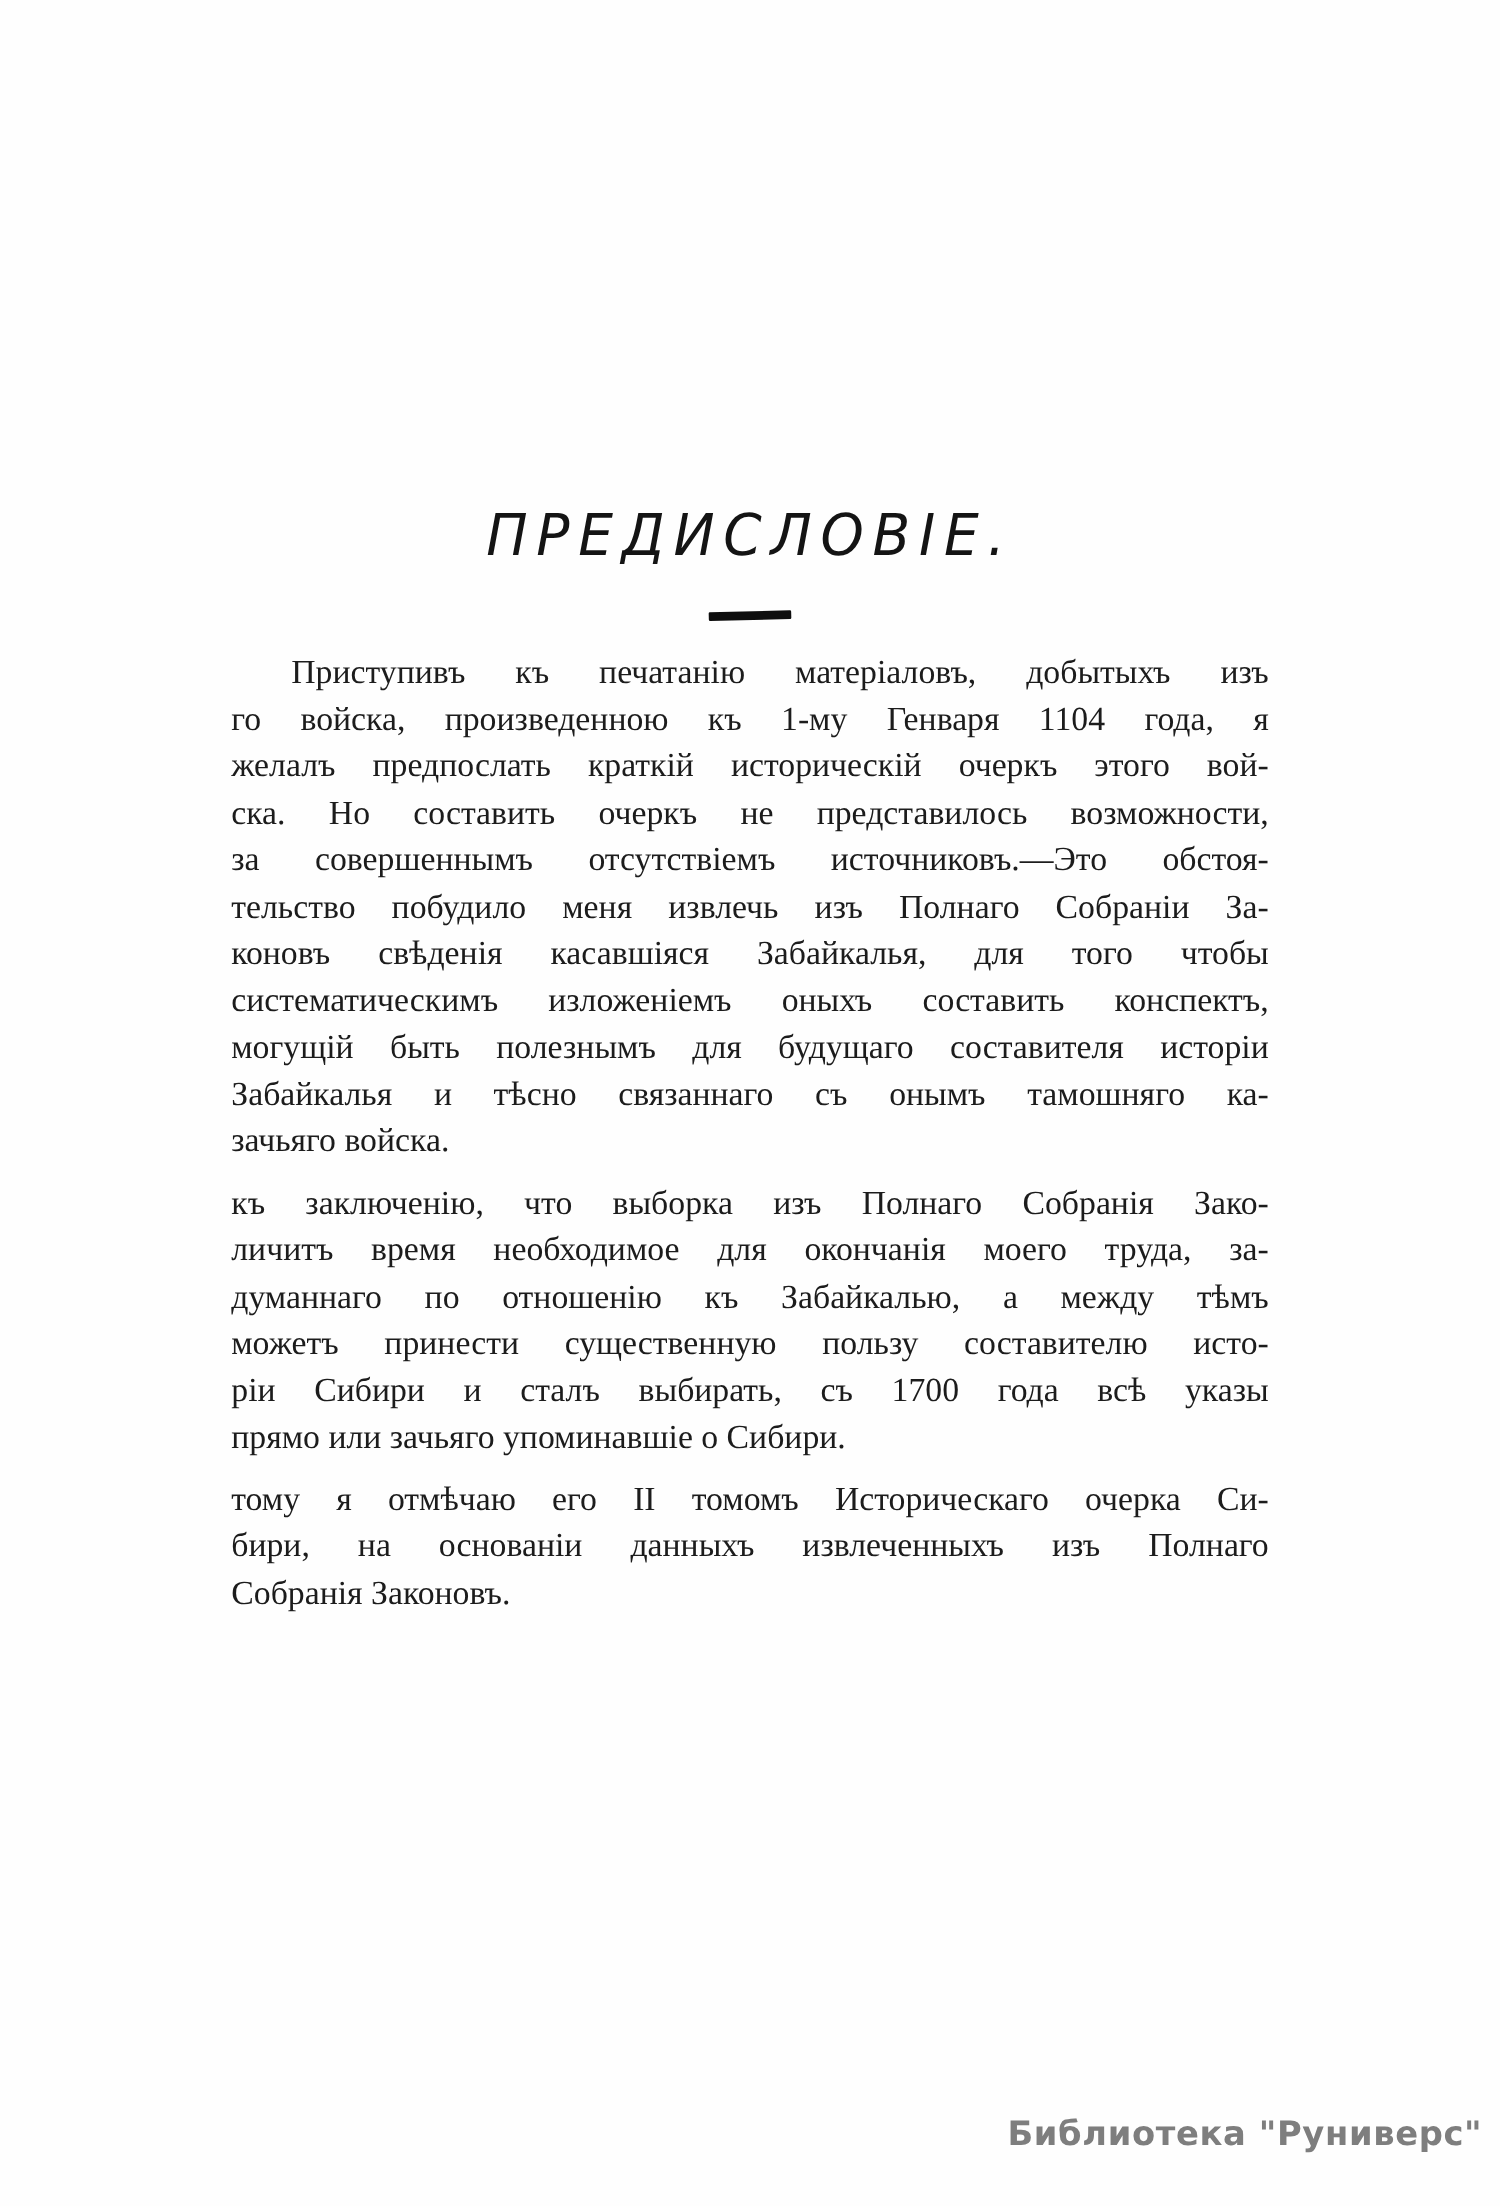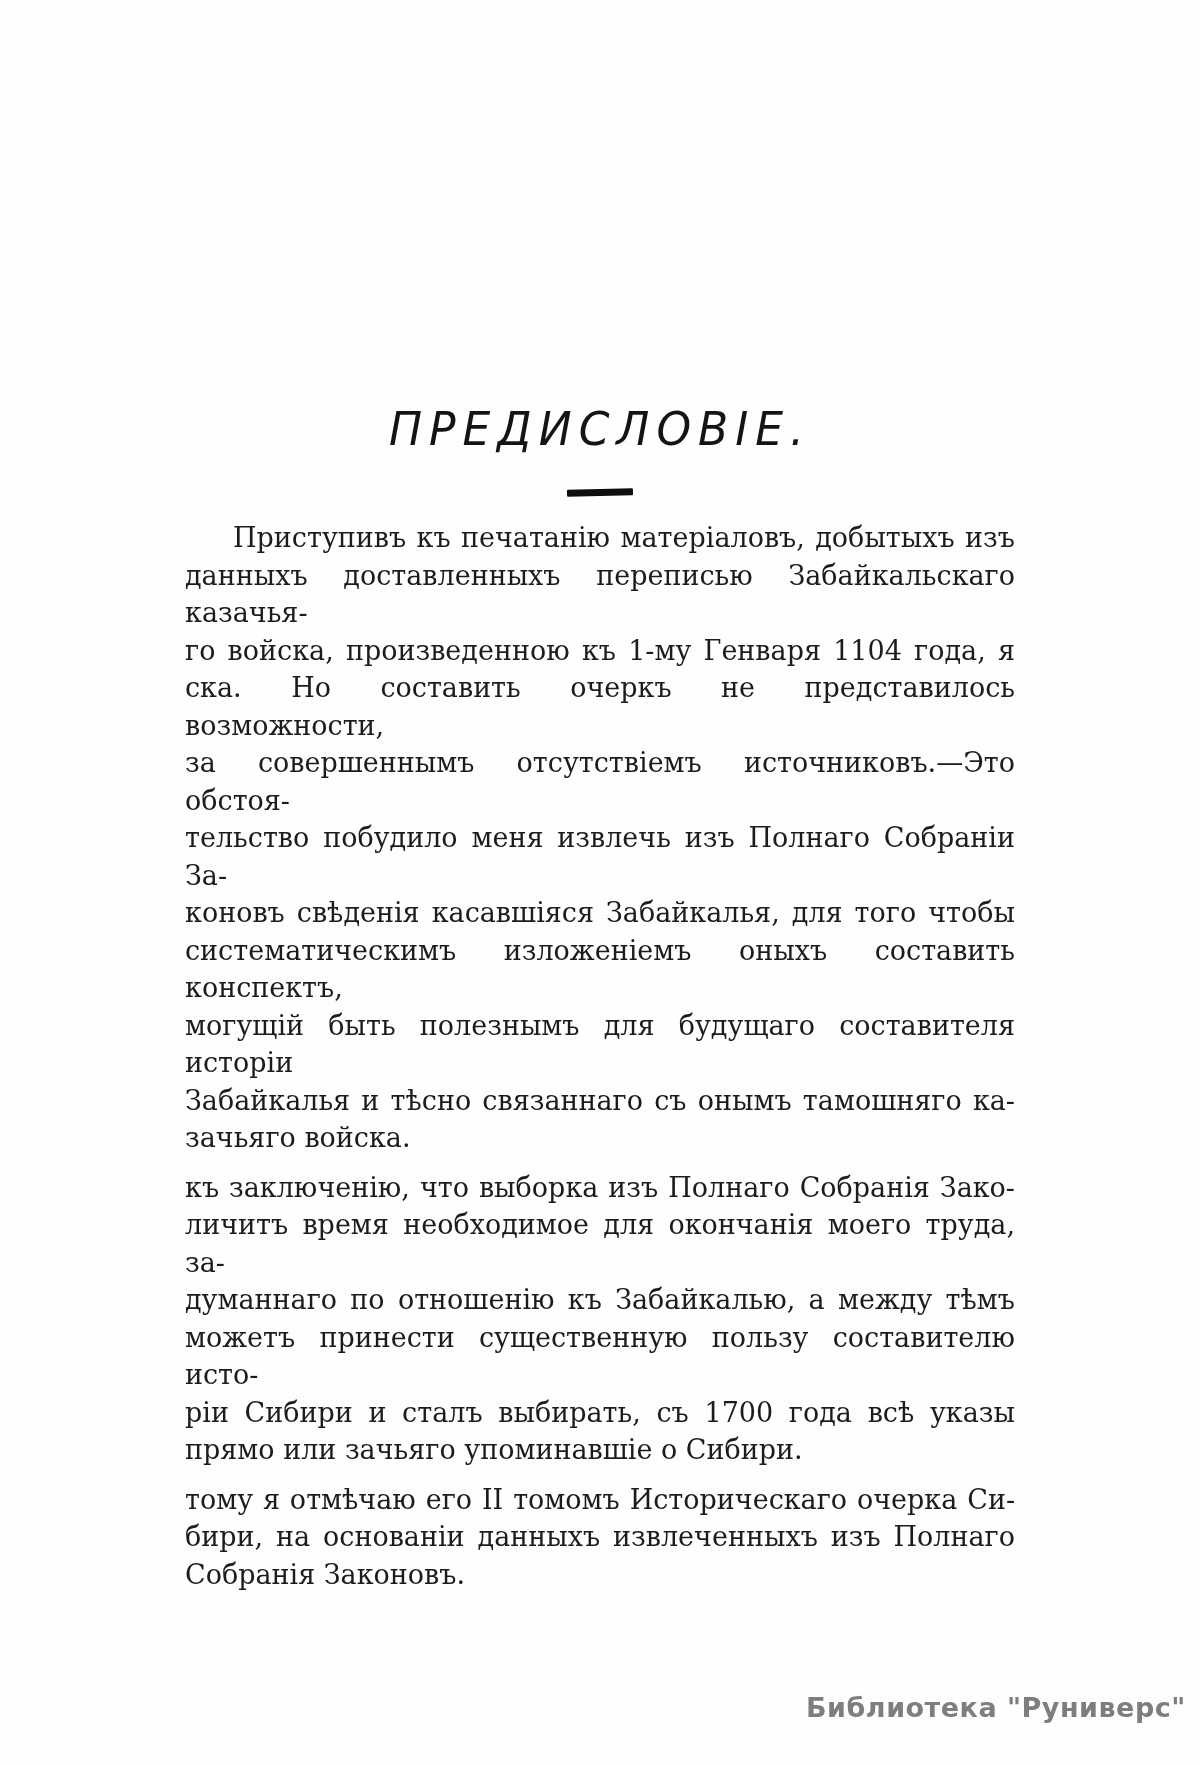--- a/index.html
+++ b/index.html
@@ -47,20 +47,21 @@
     position: absolute;
     left: 185px;
     top: 519px;
     width: 830px;
     font-size: 27px;
     line-height: 37.5px;
     color: #1c1c1c;
   }
   .para {
     margin: 0 0 12px 0;
+    font-family: Liberation Serif, serif;
   }
   .line {
     text-align: justify;
     text-align-last: justify;
     white-space: normal;
   }
   .line.first {
     padding-left: 48px;
   }
   .line.plast {
@@ -85,22 +86,22 @@
   <div class="title-wrap">
     <span class="title">ПРЕДИСЛОВІЕ.</span>
   </div>
 
   <div class="divider"></div>
 
   <div class="text-block">
 
     <div class="para">
       <div class="line first">Приступивъ къ печатанію матеріаловъ, добытыхъ изъ</div>
-      <div class="line">данныхъ доставленныхъ переписью Забайкальскаго казачья-</div>
       <div class="line">го войска, произведенною къ 1-му Генваря 1104 года, я</div>
+      <div class="line">желалъ предпослать краткій историческій очеркъ этого вой-</div>
       <div class="line">ска. Но составить очеркъ не представилось возможности,</div>
       <div class="line">за совершеннымъ отсутствіемъ источниковъ.—Это обстоя-</div>
       <div class="line">тельство побудило меня извлечь изъ Полнаго Собраніи За-</div>
       <div class="line">коновъ свѣденія касавшіяся Забайкалья, для того чтобы</div>
       <div class="line">систематическимъ изложеніемъ оныхъ составить конспектъ,</div>
       <div class="line">могущій быть полезнымъ для будущаго составителя исторіи</div>
       <div class="line">Забайкалья и тѣсно связаннаго съ онымъ тамошняго ка-</div>
       <div class="line plast">зачьяго войска.</div>
     </div>
 

